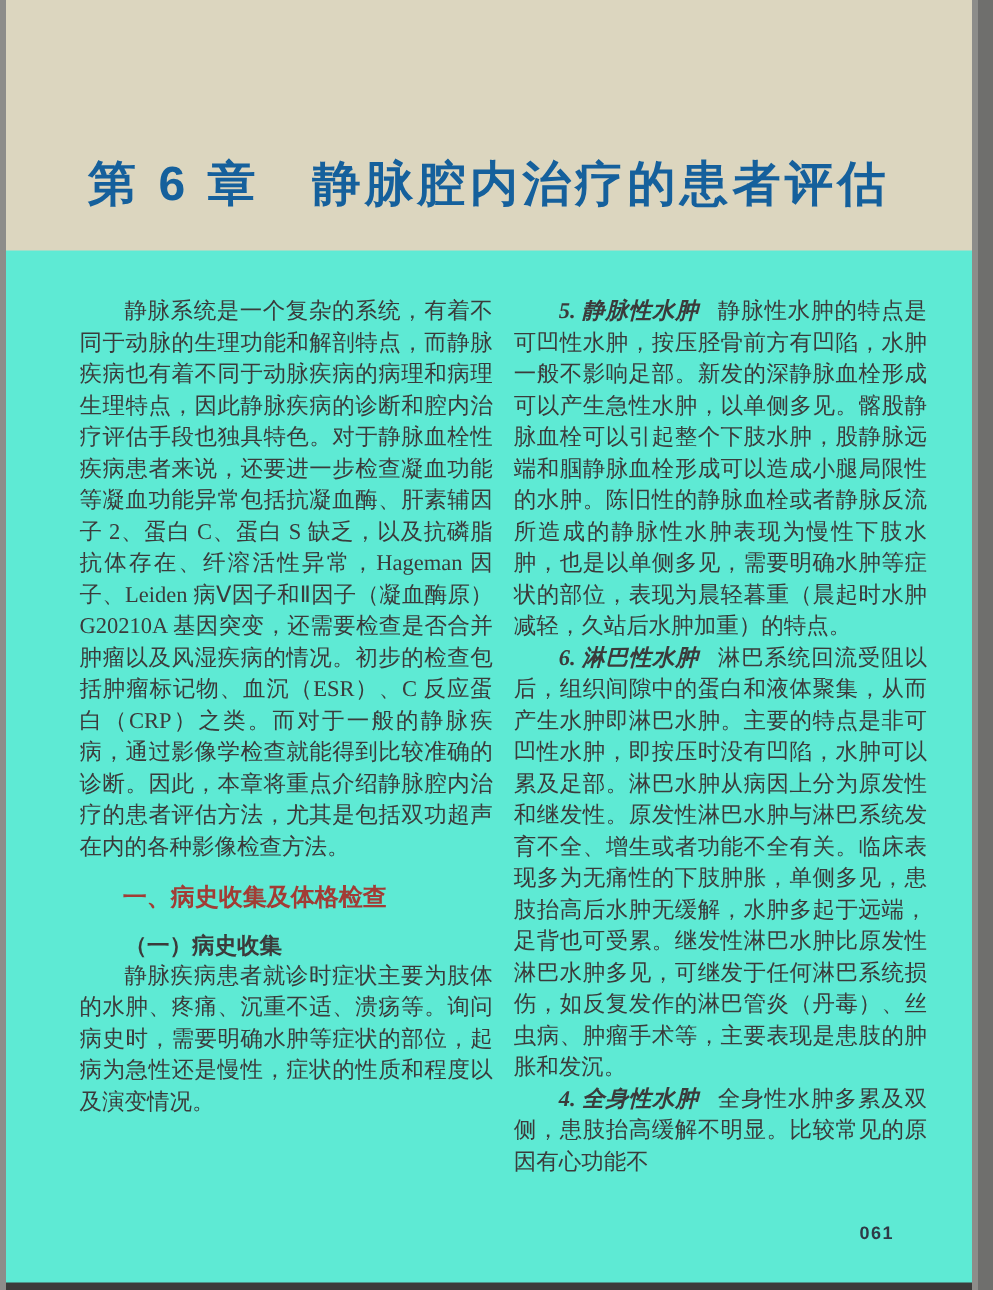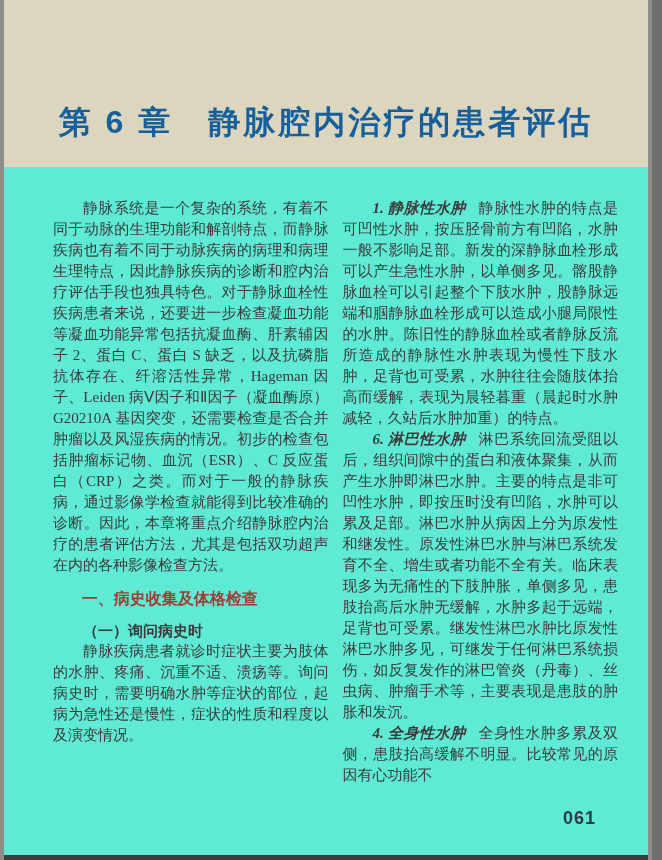--- a/index.html
+++ b/index.html
@@ -69,21 +69,21 @@
   .num-label {
     font-weight: bold;
     font-style: italic;
     margin-right: 0.85em;
   }
   .page-number {
     position: absolute;
     right: 52px; bottom: 31px;
     font-family: "Liberation Sans", sans-serif;
     font-weight: bold;
-    font-size: 18px;
+    font-size: 12px;
     letter-spacing: 1px;
     color: #2f3a46;
   }
   .bottom-edge {
     position: absolute;
     left: -4px; right: -4px; bottom: 0;
     height: 5px;
     background: #3c3c3a;
   }
 </style>
@@ -94,27 +94,27 @@
 
   <div class="banner">
     <h1 class="chapter-title">第 6 章　静脉腔内治疗的患者评估</h1>
   </div>
 
   <div class="content">
 
     <div class="col">
       <p>静脉系统是一个复杂的系统，有着不同于动脉的生理功能和解剖特点，而静脉疾病也有着不同于动脉疾病的病理和病理生理特点，因此静脉疾病的诊断和腔内治疗评估手段也独具特色。对于静脉血栓性疾病患者来说，还要进一步检查凝血功能等凝血功能异常包括抗凝血酶、肝素辅因子 2、蛋白 C、蛋白 S 缺乏，以及抗磷脂抗体存在、纤溶活性异常，Hageman 因子、Leiden 病Ⅴ因子和Ⅱ因子（凝血酶原）G20210A 基因突变，还需要检查是否合并肿瘤以及风湿疾病的情况。初步的检查包括肿瘤标记物、血沉（ESR）、C 反应蛋白（CRP）之类。而对于一般的静脉疾病，通过影像学检查就能得到比较准确的诊断。因此，本章将重点介绍静脉腔内治疗的患者评估方法，尤其是包括双功超声在内的各种影像检查方法。</p>
       <h2 class="section-heading">一、病史收集及体格检查</h2>
-      <p class="sub-heading">（一）询问病史时</p>
+      <p class="sub-heading">（一）病史收集</p>
       <p>静脉疾病患者就诊时症状主要为肢体的水肿、疼痛、沉重不适、溃疡等。询问病史时，需要明确水肿等症状的部位，起病为急性还是慢性，症状的性质和程度以及演变情况。</p>
 
     </div>
 
     <div class="col">
-      <p><span class="num-label">1. 静脉性水肿</span><span>静脉性水肿的特点是可凹性水肿，按压胫骨前方有凹陷，水肿一般不影响足部。新发的深静脉血栓形成可以产生急性水肿，以单侧多见。髂股静脉血栓可以引起整个下肢水肿，股静脉远端和腘静脉血栓形成可以造成小腿局限性的水肿。陈旧性的静脉血栓或者静脉反流所造成的静脉性水肿表现为慢性下肢水肿，足背也可受累，水肿往往会随肢体抬高而缓解，表现为晨轻暮重（晨起时水肿减轻，久站后水肿加重）的特点。</span></p>
+      <p><span class="num-label">5. 静脉性水肿</span><span>静脉性水肿的特点是可凹性水肿，按压胫骨前方有凹陷，水肿一般不影响足部。新发的深静脉血栓形成可以产生急性水肿，以单侧多见。髂股静脉血栓可以引起整个下肢水肿，股静脉远端和腘静脉血栓形成可以造成小腿局限性的水肿。陈旧性的静脉血栓或者静脉反流所造成的静脉性水肿表现为慢性下肢水肿，也是以单侧多见，需要明确水肿等症状的部位，表现为晨轻暮重（晨起时水肿减轻，久站后水肿加重）的特点。</span></p>
       <p><span class="num-label">6. 淋巴性水肿</span><span>淋巴系统回流受阻以后，组织间隙中的蛋白和液体聚集，从而产生水肿即淋巴水肿。主要的特点是非可凹性水肿，即按压时没有凹陷，水肿可以累及足部。淋巴水肿从病因上分为原发性和继发性。原发性淋巴水肿与淋巴系统发育不全、增生或者功能不全有关。临床表现多为无痛性的下肢肿胀，单侧多见，患肢抬高后水肿无缓解，水肿多起于远端，足背也可受累。继发性淋巴水肿比原发性淋巴水肿多见，可继发于任何淋巴系统损伤，如反复发作的淋巴管炎（丹毒）、丝虫病、肿瘤手术等，主要表现是患肢的肿胀和发沉。</span></p>
       <p><span class="num-label">4. 全身性水肿</span><span>全身性水肿多累及双侧，患肢抬高缓解不明显。比较常见的原因有心功能不</span></p>
     </div>
 
   </div>
 
   <div class="page-number">061</div>
 
   <div class="bottom-edge"></div>
 

